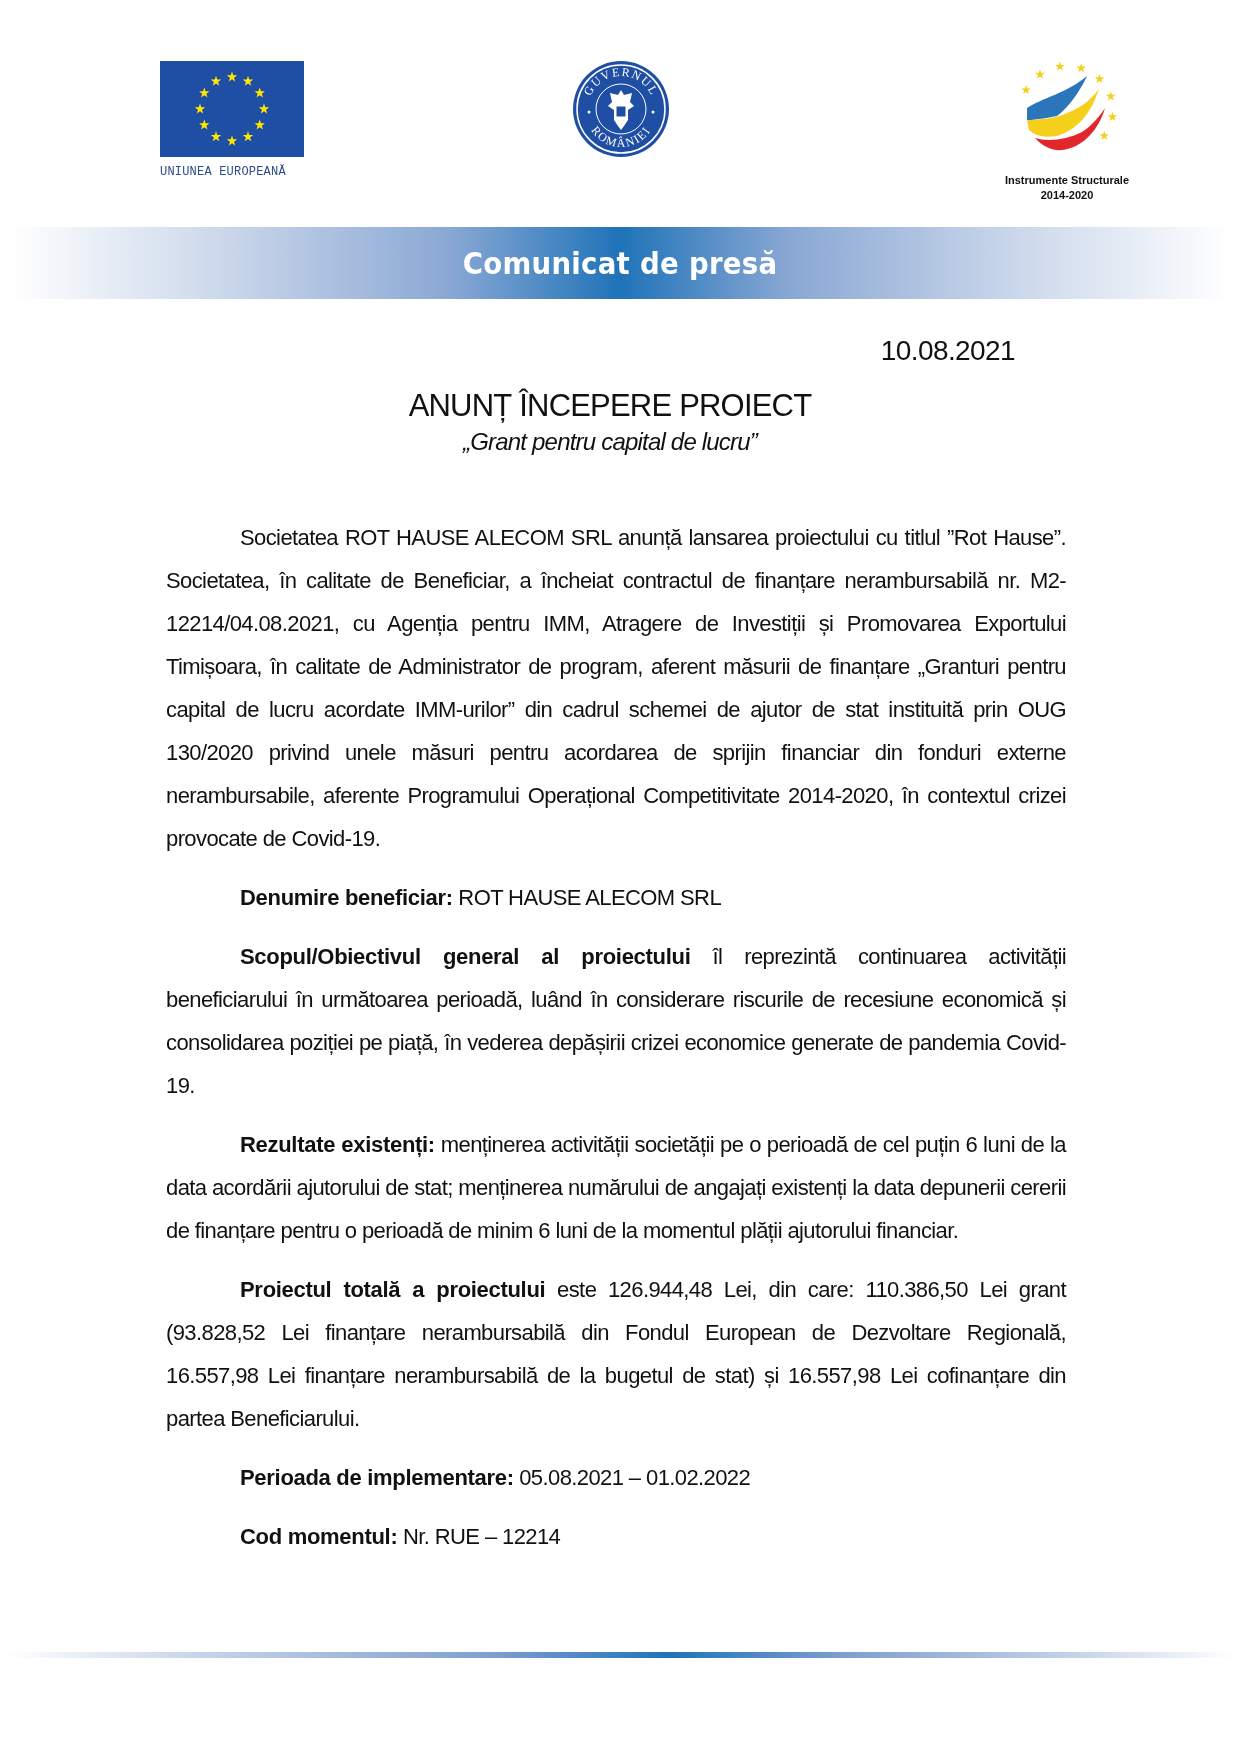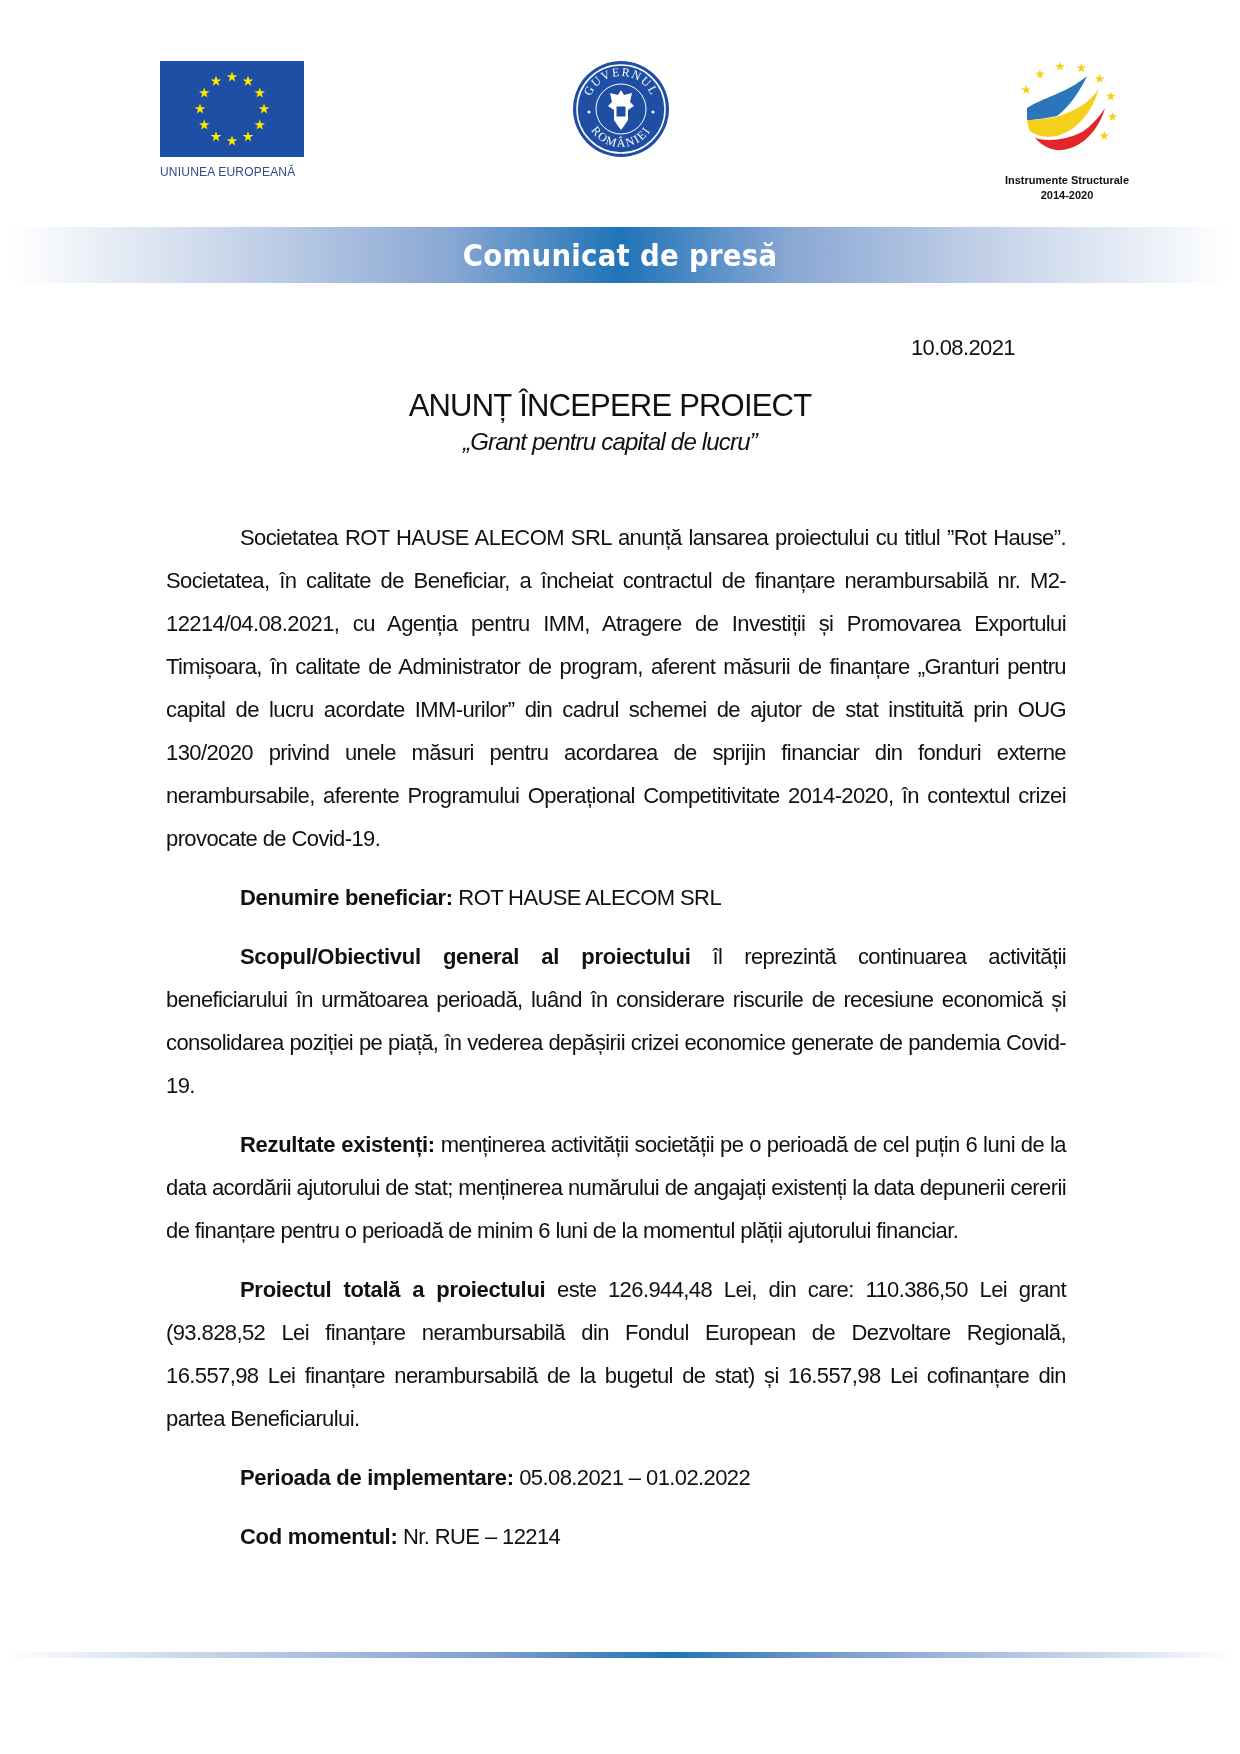--- a/index.html
+++ b/index.html
@@ -1,36 +1,36 @@
 <!DOCTYPE html>
 <html><head>
 <meta charset="utf-8">
 <style>
   html, body { margin: 0; padding: 0; background: #ffffff; }
   body { width: 1240px; height: 1754px; position: relative; overflow: hidden;
          font-family: "Liberation Sans", sans-serif; color: #111; }
 
   .logo { position: absolute; }
-  .eu-logo { left: 160px; top: 61px; width: 144px; }
+  .eu-logo { left: 160px; top: 61px; width: 144px; font-family: Liberation Mono, monospace; }
   .eu-flag { width: 144px; height: 96px; background: #1f4ea5; position: relative; }
   .eu-flag svg { position: absolute; left: 0; top: 0; }
   .eu-caption { font-size: 12px; color: #2d4a8a; margin-top: 8px; letter-spacing: 0.2px; white-space: nowrap; }
 
   .gov-logo { left: 572px; top: 60px; width: 98px; height: 98px; }
 
   .is-logo { left: 960px; top: 58px; width: 140px; text-align: center; margin-left: 37px; }
   .is-caption { font-size: 11px; font-weight: bold; color: #111; line-height: 13px; margin-top: 2px; white-space: nowrap; }
 
-  .banner { position: absolute; left: 10px; top: 227px; width: 1220px; height: 56px;
+  .banner { position: absolute; left: 10px; top: 227px; width: 1220px; height: 72px;
             background: linear-gradient(to right, #ffffff 0%, #c9d6ea 18%, #8aa8d4 36%, #1f73b8 50%, #8aa8d4 64%, #c9d6ea 82%, #ffffff 100%);
             display: flex; align-items: center; justify-content: center; }
   .banner-title { color: #ffffff; font-family: "DejaVu Sans", sans-serif; font-weight: bold;
                   font-size: 30px; letter-spacing: 0.3px; transform: scaleX(0.92); }
 
-  .date { position: absolute; right: 225px; top: 335px; font-size: 22px; letter-spacing: -0.6px; text-align: center; }
+  .date { position: absolute; right: 225px; top: 335px; font-size: 28px; letter-spacing: -0.6px; text-align: center; }
 
   .title { position: absolute; left: 0; width: 1240px; text-align: center; top: 388px;
            font-size: 31px; letter-spacing: -0.8px; margin-left: -10px; }
   .subtitle { position: absolute; left: 0; width: 1240px; text-align: center; top: 428px;
               font-size: 24px; font-style: italic; letter-spacing: -0.8px; margin-left: -10px; }
 
   .body { position: absolute; left: 150px; top: 500px; width: 932px;
           font-size: 22px; line-height: 43px; letter-spacing: -0.6px; }
   .body p { margin: 16px; text-align: justify; text-indent: 74px; }
   .body b { font-weight: bold; letter-spacing: -0.3px; }

